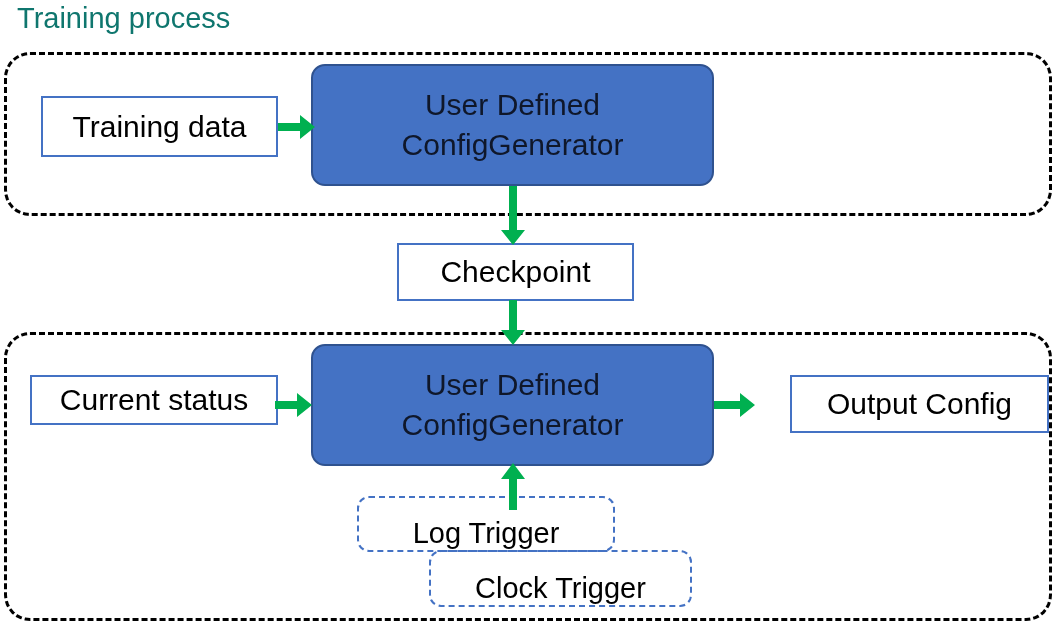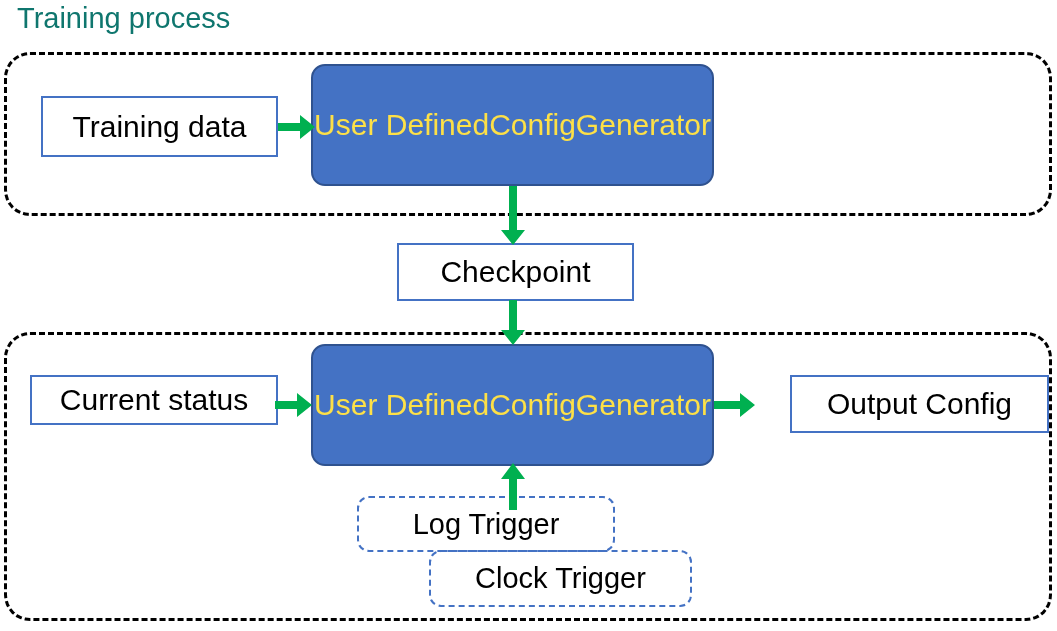--- a/index.html
+++ b/index.html
@@ -58,40 +58,41 @@
   #node-output-config  { left: 754px; top: 375px; width: 259px; height: 58px; margin-left: 36px; }
 
   
   .proc-box {
     position: absolute;
     box-sizing: border-box;
     background: #4472C4;
     border: 2px solid #2F528F;
     border-radius: 14px;
     display: flex;
+    flex-direction: column;
     align-items: center;
     justify-content: center;
-    color: #fde047;
+    color: #0f172a;
     font-size: 30px;
     line-height: 1.35;
     text-align: center;
   }
   #proc-training  { left: 311px; top: 64px;  width: 403px; height: 122px; }
   #proc-inference { left: 311px; top: 344px; width: 403px; height: 122px; }
   .proc-box .line { display: block; }
 
   
   .trigger-box {
     position: absolute;
     box-sizing: border-box;
     background: transparent;
     border: 2px dashed #4472C4;
     border-radius: 12px;
     display: flex;
-    align-items: center;
+    align-items: flex-end;
     justify-content: center;
     color: #000000;
     font-size: 29px;
     white-space: nowrap;
   }
   #node-log-trigger   { left: 357px; top: 496px; width: 258px; height: 56px; z-index: 3; }
   #node-clock-trigger { left: 429px; top: 550px; width: 263px; height: 57px; z-index: 4; }
 
   
   .arrow {

